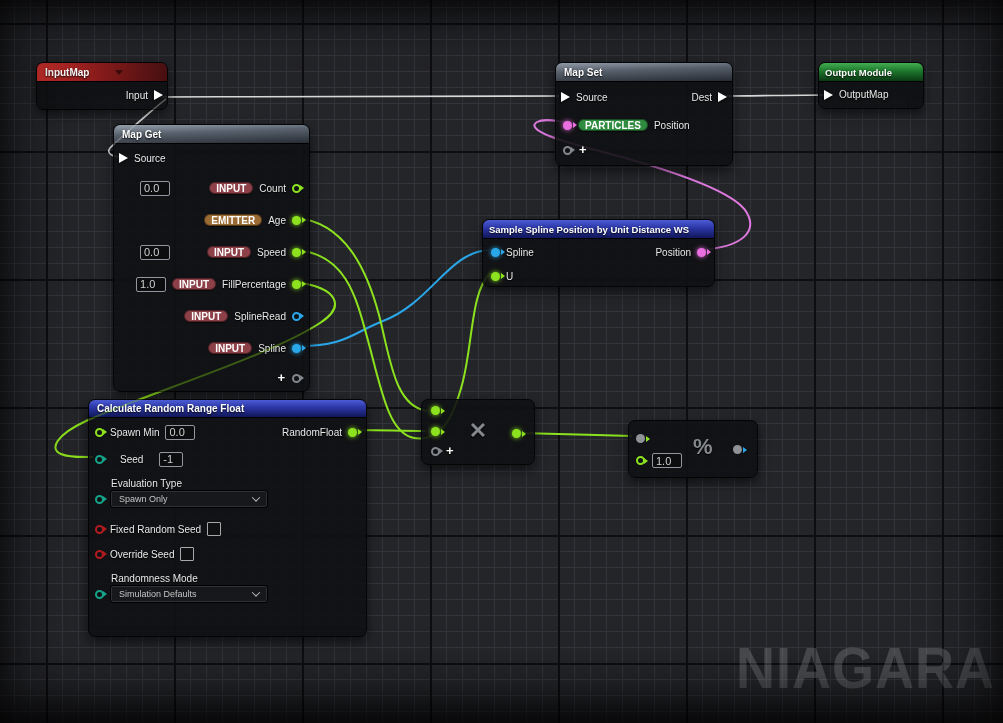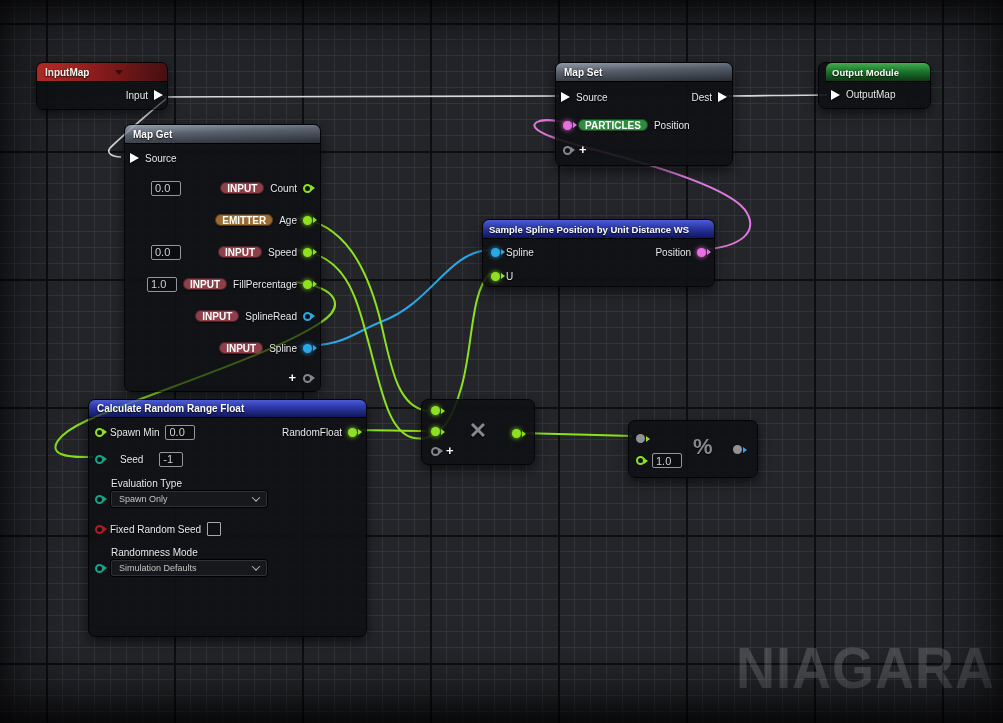--- a/index.html
+++ b/index.html
@@ -87,21 +87,21 @@
     <div class="hdr hdr-red">
       <span>InputMap</span>
       <span class="hdr-chev"></span>
     </div>
     <div class="row row-right" style="height:26px;padding-right:4px;">
       <span class="plabel">Input</span>
       <span class="apin"></span>
     </div>
   </div>
 
-  <div class="node" style="left:124px;top:124px;width:195px;height:266px;">
+  <div class="node" style="left:113px;top:124px;width:195px;height:266px;">
     <div class="hdr hdr-gray">
       <span>Map Get</span>
     </div>
     <div class="row row-left" style="height:28px;">
       <span class="apin"></span>
       <span class="plabel">Source</span>
     </div>
     <div class="row row-right" style="height:32px;padding-left:26px;">
       <input class="valbox w26" value="0.0" style="">
       <span class="badge b-input" style="margin-left:auto;">INPUT</span>
@@ -159,21 +159,21 @@
       <span class="pin filled c-pink"></span>
       <span class="badge b-particles">PARTICLES</span>
       <span class="plabel">Position</span>
     </div>
     <div class="row row-left" style="height:24px;padding-left:7px;gap:7px;">
       <span class="pin ring c-gray"></span>
       <span class="plus">+</span>
     </div>
   </div>
 
-  <div class="node" style="left:818px;top:62px;width:104px;height:45px;padding-left:7px;">
+  <div class="node" style="left:818px;top:62px;width:104px;height:45px;">
     <div class="hdr hdr-green" style="font-size:9.5px;padding:0 6px;">
       <span>Output Module</span>
     </div>
     <div class="row row-left" style="height:25px;">
       <span class="apin"></span>
       <span class="plabel">OutputMap</span>
     </div>
   </div>
 
   <div class="node" style="left:482px;top:219px;width:231px;height:66px;">
@@ -222,20 +222,25 @@
     <div class="row row-left" style="height:18px;padding-left:6px;">
       <span class="pin ring c-teal"></span>
       <div class="dd">
         <span>Spawn Only</span>
         <span class="chev"></span>
       </div>
     </div>
     <div class="row row-left" style="height:24px;margin-top:9px;padding-left:6px;">
       <span class="pin ring c-red"></span>
       <span class="plabel">Fixed Random Seed</span>
+      <span class="cb"></span>
+    </div>
+    <div class="row row-left" style="height:26px;padding-left:6px;">
+      <span class="pin ring c-red"></span>
+      <span class="plabel">Override Seed</span>
       <span class="cb"></span>
     </div>
     <div class="row row-left" style="height:14px;margin-top:4px;padding-left:22px;">
       <span class="plabel">Randomness Mode</span>
     </div>
     <div class="row row-left" style="height:18px;padding-left:6px;">
       <span class="pin ring c-teal"></span>
       <div class="dd">
         <span>Simulation Defaults</span>
         <span class="chev"></span>

